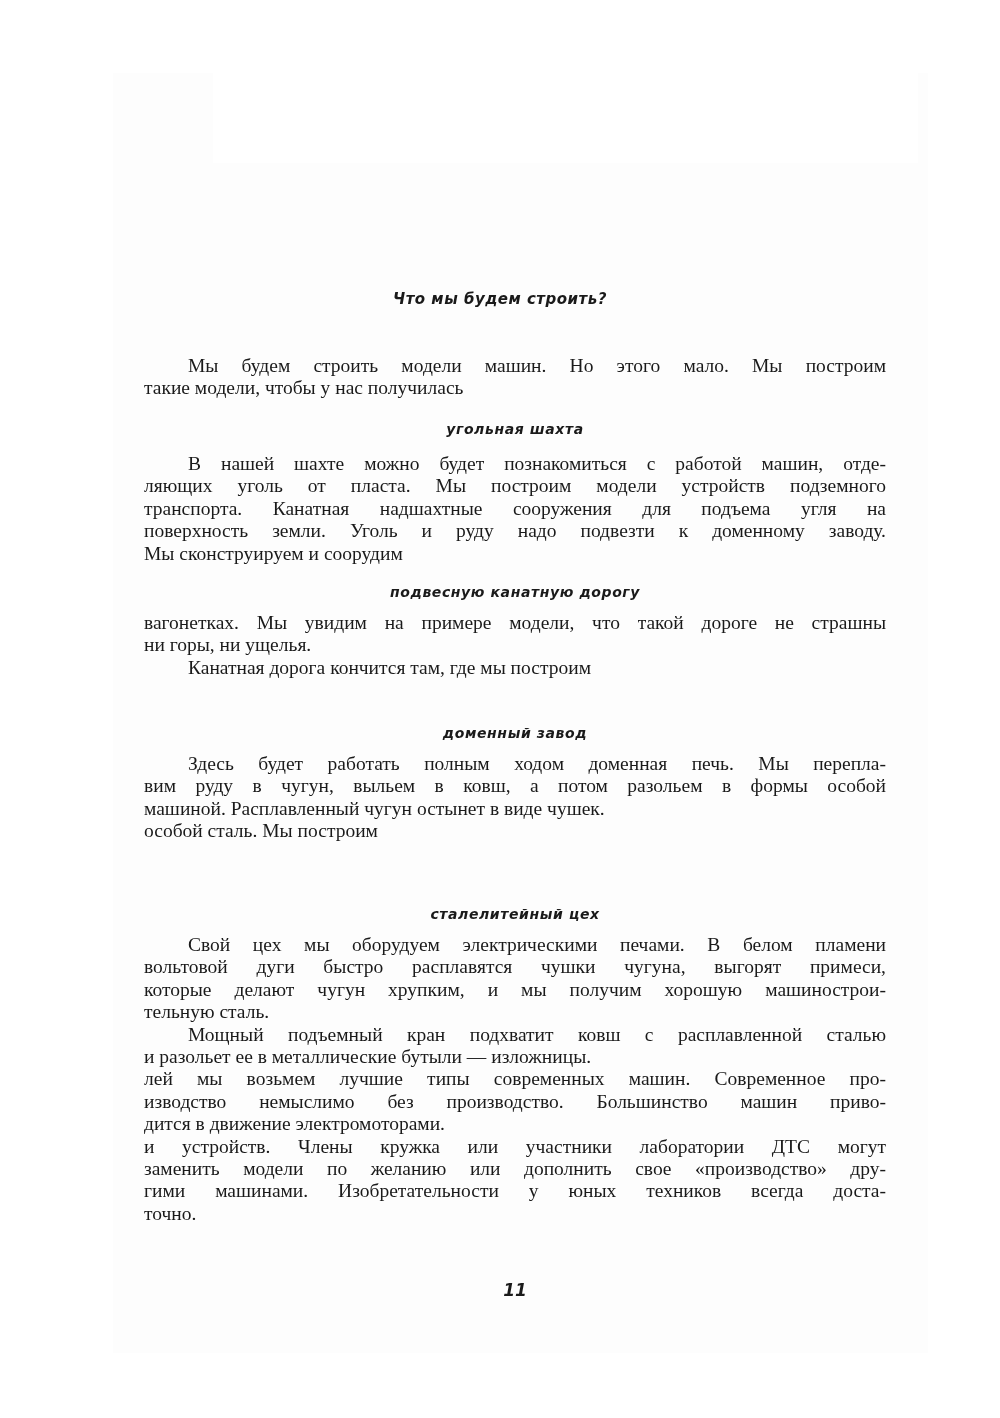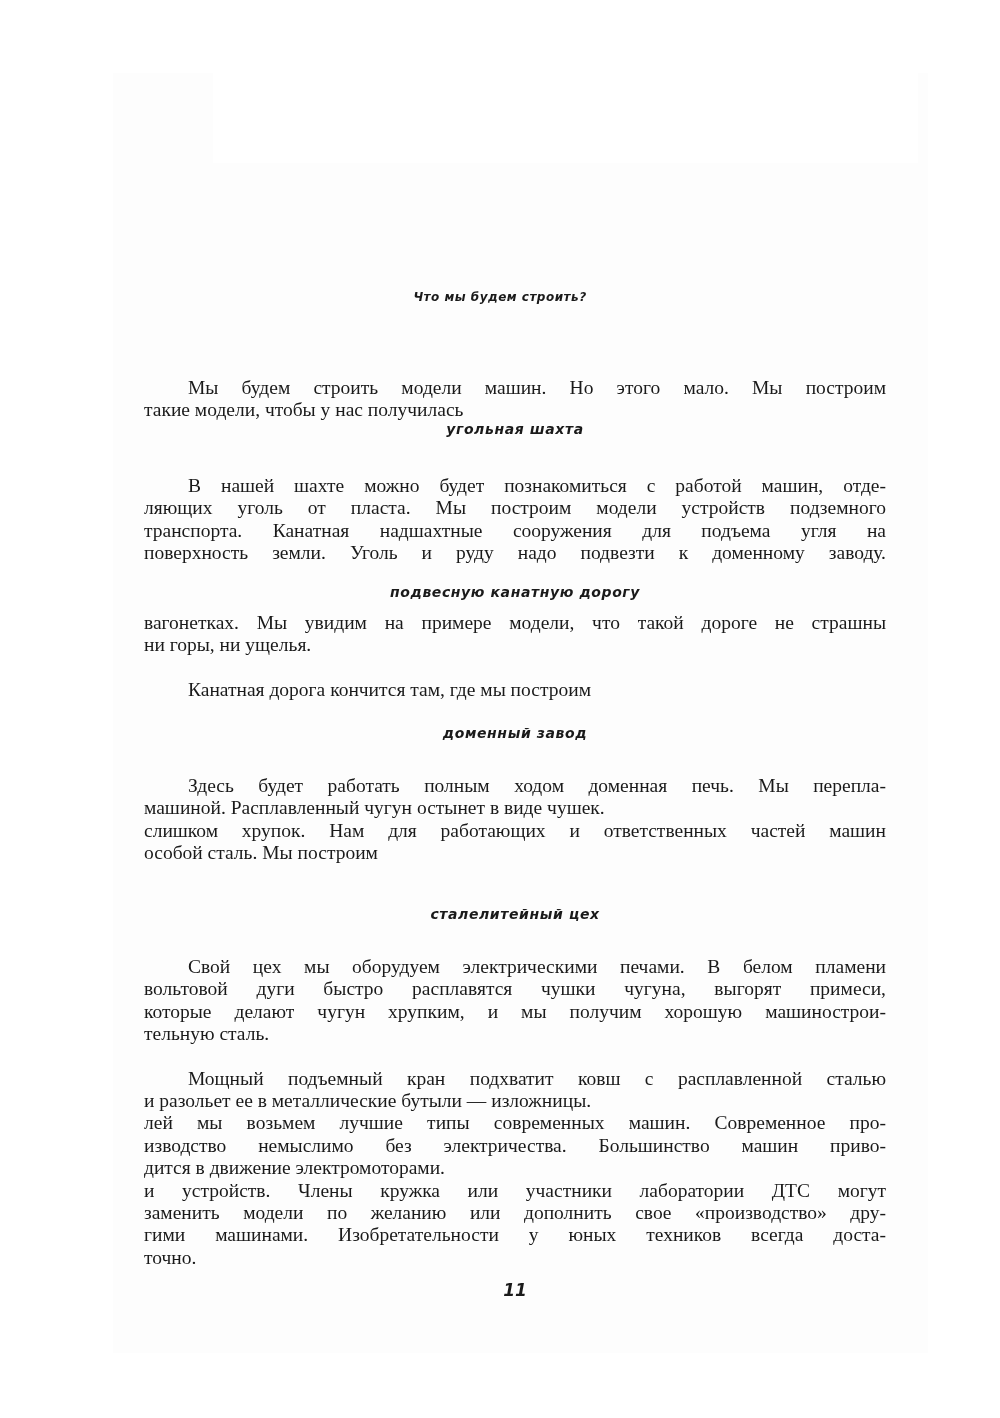--- a/index.html
+++ b/index.html
@@ -2,24 +2,24 @@
 <html><head>
 <meta charset="utf-8">
 <style>
   html, body { margin: 0; padding: 0; background: #ffffff; }
   body { width: 1000px; height: 1418px; position: relative; overflow: hidden;
          font-family: "Liberation Serif", "DejaVu Serif", serif; color: #1a1a1a; }
   .page-shade { position: absolute; left: 113px; top: 73px; width: 815px; height: 1280px; background: #fdfdfd; }
   .page-shade-inner { position: absolute; left: 213px; top: 73px; width: 705px; height: 90px; background: #ffffff; }
   .title { position: absolute; left: 0; width: 1000px; top: 290px; text-align: center;
            font-family: "DejaVu Sans", "Liberation Sans", sans-serif; font-style: italic; font-weight: bold;
-           font-size: 12px; letter-spacing: 0.5px; }
+           font-size: 15px; letter-spacing: 0.5px; }
   .column { position: absolute; left: 144px; width: 742px; }
   .p { font-size: 19.5px; line-height: 22.4px; text-align: justify; text-align-last: left; margin: 0; }
-  .ind { text-indent: 44px; margin-top: 22px; }
+  .ind { text-indent: 44px; }
   .heading { position: absolute; left: 0; width: 1030px; text-align: center;
              font-family: "DejaVu Sans", "Liberation Sans", sans-serif; font-style: italic; font-weight: bold;
              font-size: 14px; letter-spacing: 0.6px; }
   .pagenum { position: absolute; left: 0; width: 1030px; top: 1280px; text-align: center;
              font-family: "DejaVu Sans", "Liberation Sans", sans-serif; font-style: italic; font-weight: bold; font-size: 17px; }
   .ln { display: block; white-space: nowrap; text-align-last: justify; }
   .ln.end { text-align-last: left; }
   .ln.ind { padding-left: 44px; text-indent: 0; }
 </style>
 </head>
@@ -37,53 +37,54 @@
   </div>
 </div>
 
 <div class="heading" style="top:421px;">угольная шахта</div>
 <div class="column" style="top:453px;">
   <div class="p">
     <span class="ln ind">В нашей шахте можно будет познакомиться с работой машин, отде-</span>
     <span class="ln">ляющих уголь от пласта. Мы построим модели устройств подземного</span>
     <span class="ln">транспорта. Канатная надшахтные сооружения для подъема угля на</span>
     <span class="ln">поверхность земли. Уголь и руду надо подвезти к доменному заводу.</span>
+    <span class="ln end">Мы сконструируем и соорудим</span>
   </div>
 </div>
 
 <div class="heading" style="top:584px;">подвесную канатную дорогу</div>
 <div class="column" style="top:612px;">
   <div class="p">
     <span class="ln">вагонетках. Мы увидим на примере модели, что такой дороге не страшны</span>
     <span class="ln end">ни горы, ни ущелья.</span>
     <span class="ln ind end">Канатная дорога кончится там, где мы построим</span>
   </div>
 </div>
 
 <div class="heading" style="top:725px;">доменный завод</div>
 <div class="column" style="top:753px;">
   <div class="p">
     <span class="ln ind">Здесь будет работать полным ходом доменная печь. Мы перепла-</span>
+    <span class="ln">вим руду в чугун, выльем в ковш, а потом разольем в формы особой</span>
     <span class="ln end">машиной. Расплавленный чугун остынет в виде чушек.</span>
-    <span class="ln">слишком хрупок. Нам для работающих и ответственных частей машин</span>
     <span class="ln end">особой сталь. Мы построим</span>
   </div>
 </div>
 
 <div class="heading" style="top:906px;">сталелитейный цех</div>
 <div class="column" style="top:934px;">
   <div class="p">
     <span class="ln ind">Свой цех мы оборудуем электрическими печами. В белом пламени</span>
     <span class="ln">вольтовой дуги быстро расплавятся чушки чугуна, выгорят примеси,</span>
     <span class="ln">которые делают чугун хрупким, и мы получим хорошую машинострои-</span>
     <span class="ln end">тельную сталь.</span>
     <span class="ln ind">Мощный подъемный кран подхватит ковш с расплавленной сталью</span>
     <span class="ln end">и разольет ее в металлические бутыли — изложницы.</span>
     <span class="ln">лей мы возьмем лучшие типы современных машин. Современное про-</span>
-    <span class="ln">изводство немыслимо без электричества. Большинство машин приво-</span>
+    <span class="ln">изводство немыслимо без производство. Большинство машин приво-</span>
     <span class="ln end">дится в движение электромоторами.</span>
     <span class="ln">и устройств. Члены кружка или участники лаборатории ДТС могут</span>
     <span class="ln">заменить модели по желанию или дополнить свое «производство» дру-</span>
     <span class="ln">гими машинами. Изобретательности у юных техников всегда доста-</span>
     <span class="ln end">точно.</span>
   </div>
 </div>
 
 <div class="pagenum">11</div>
 

